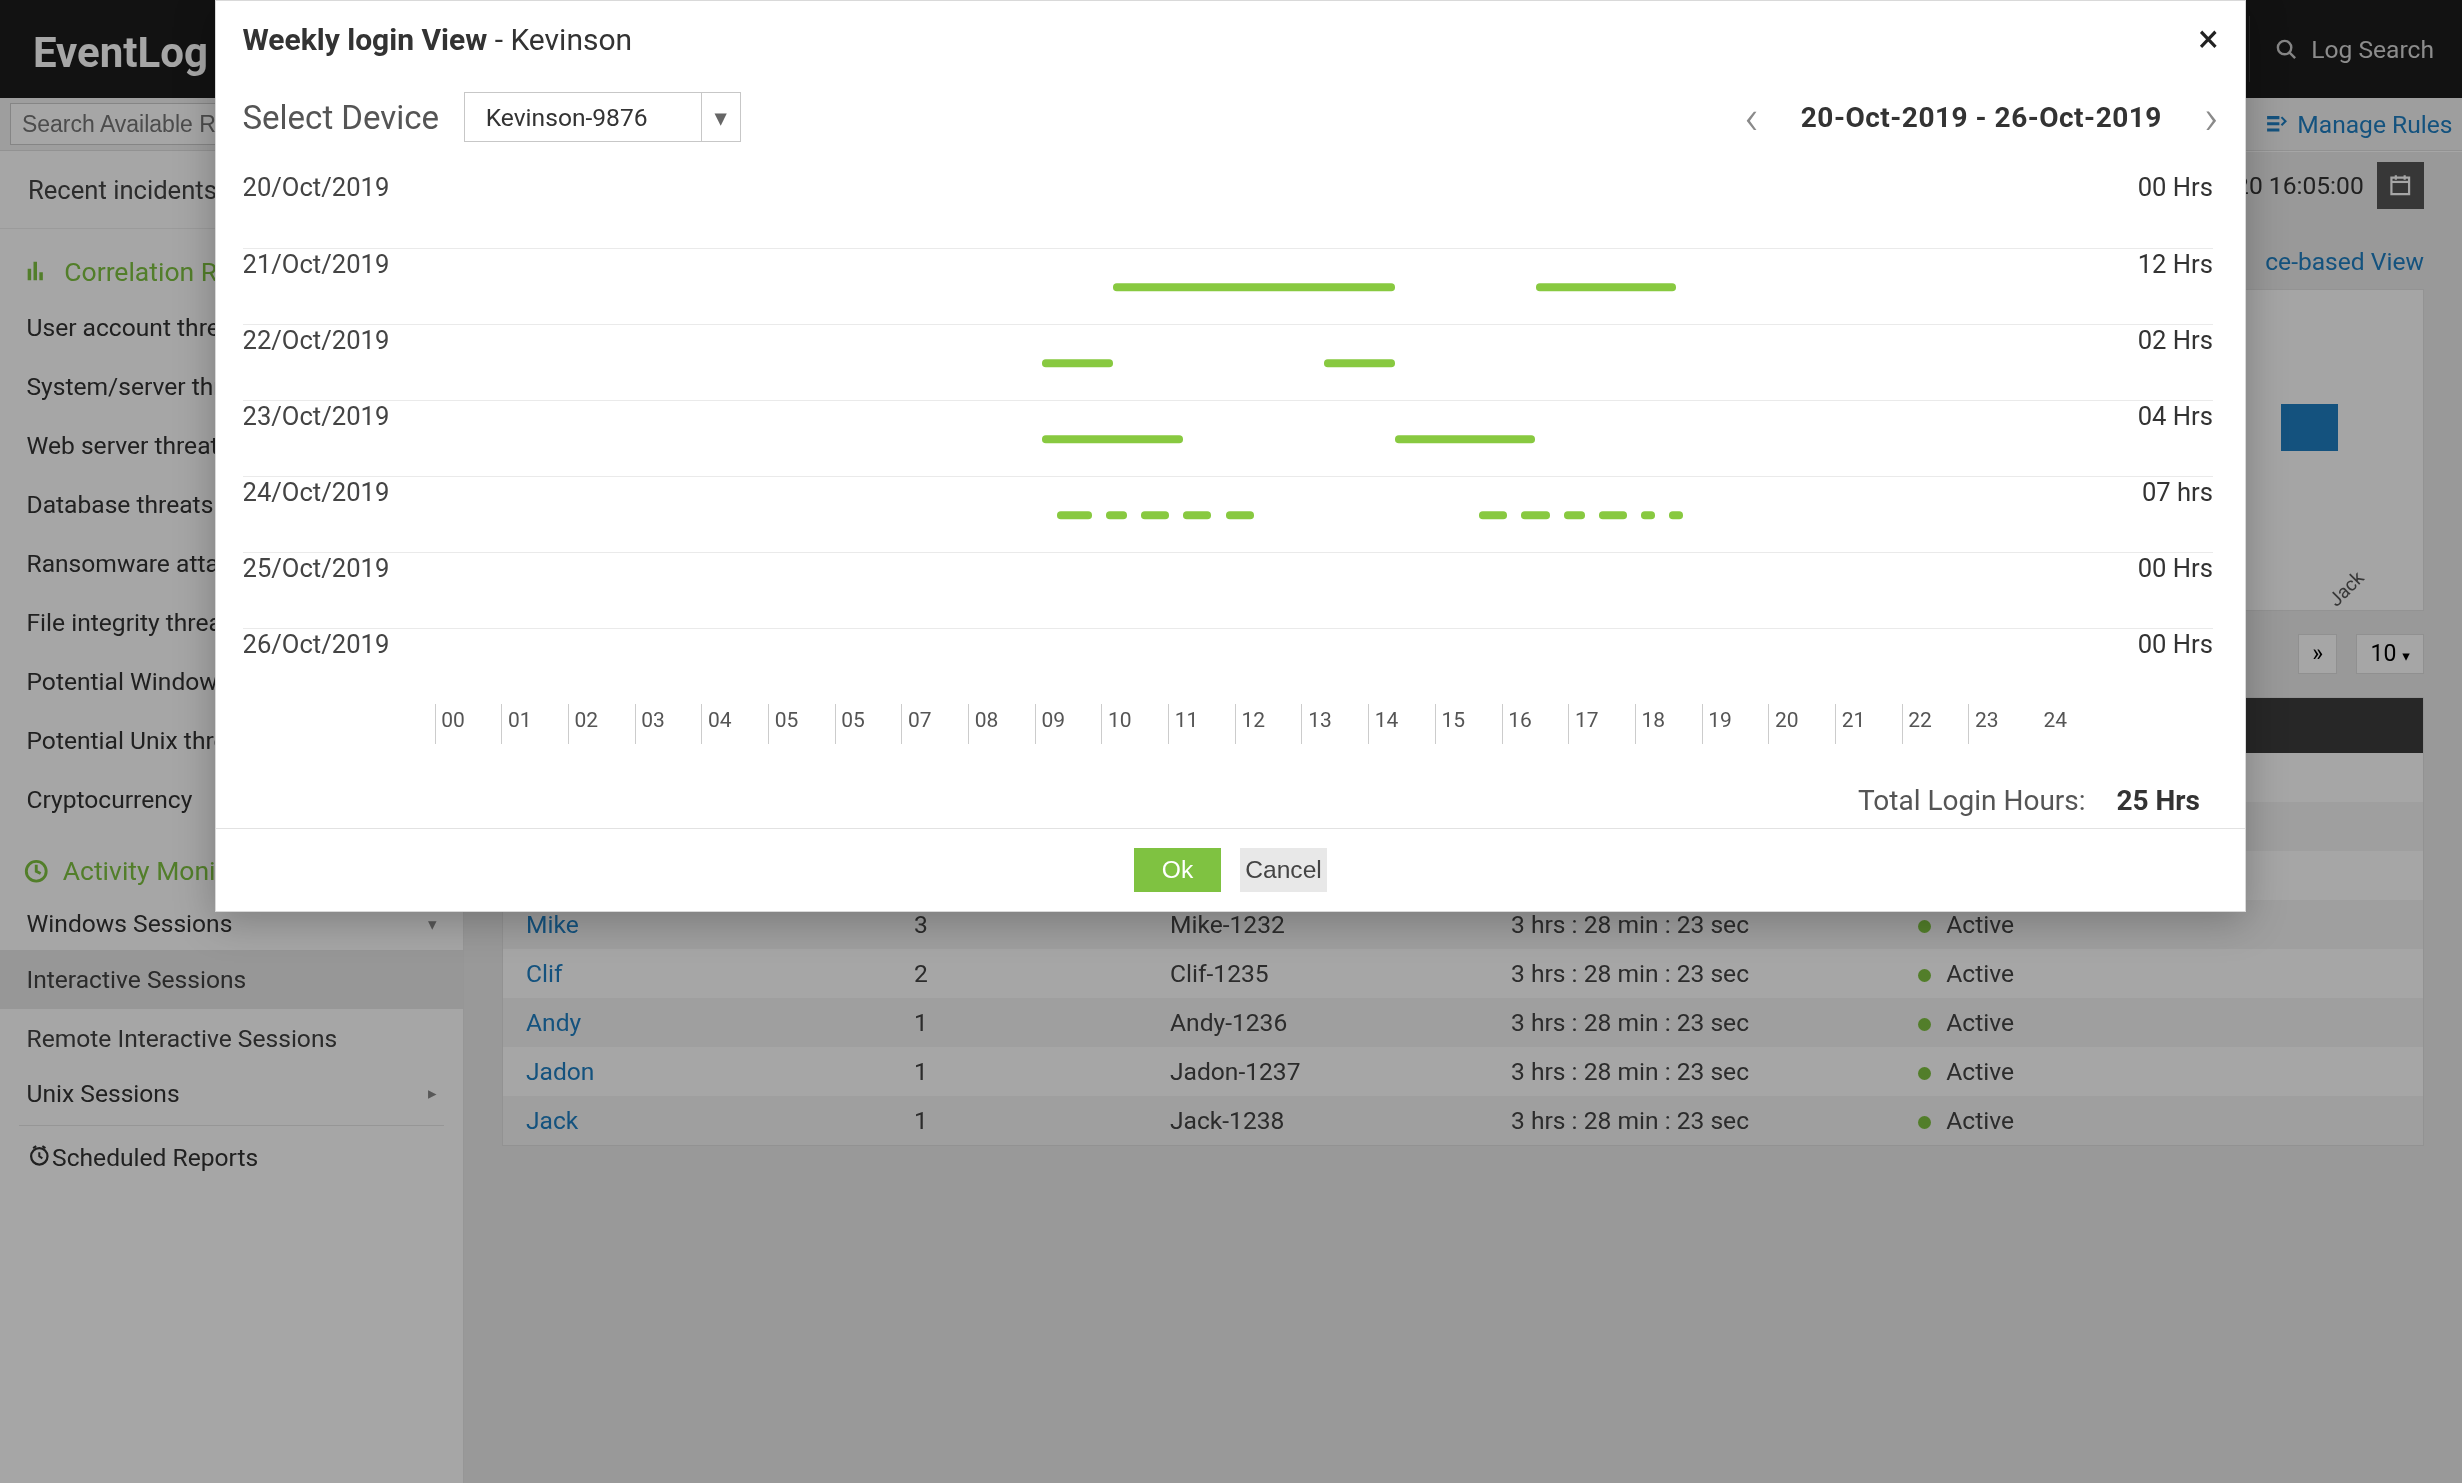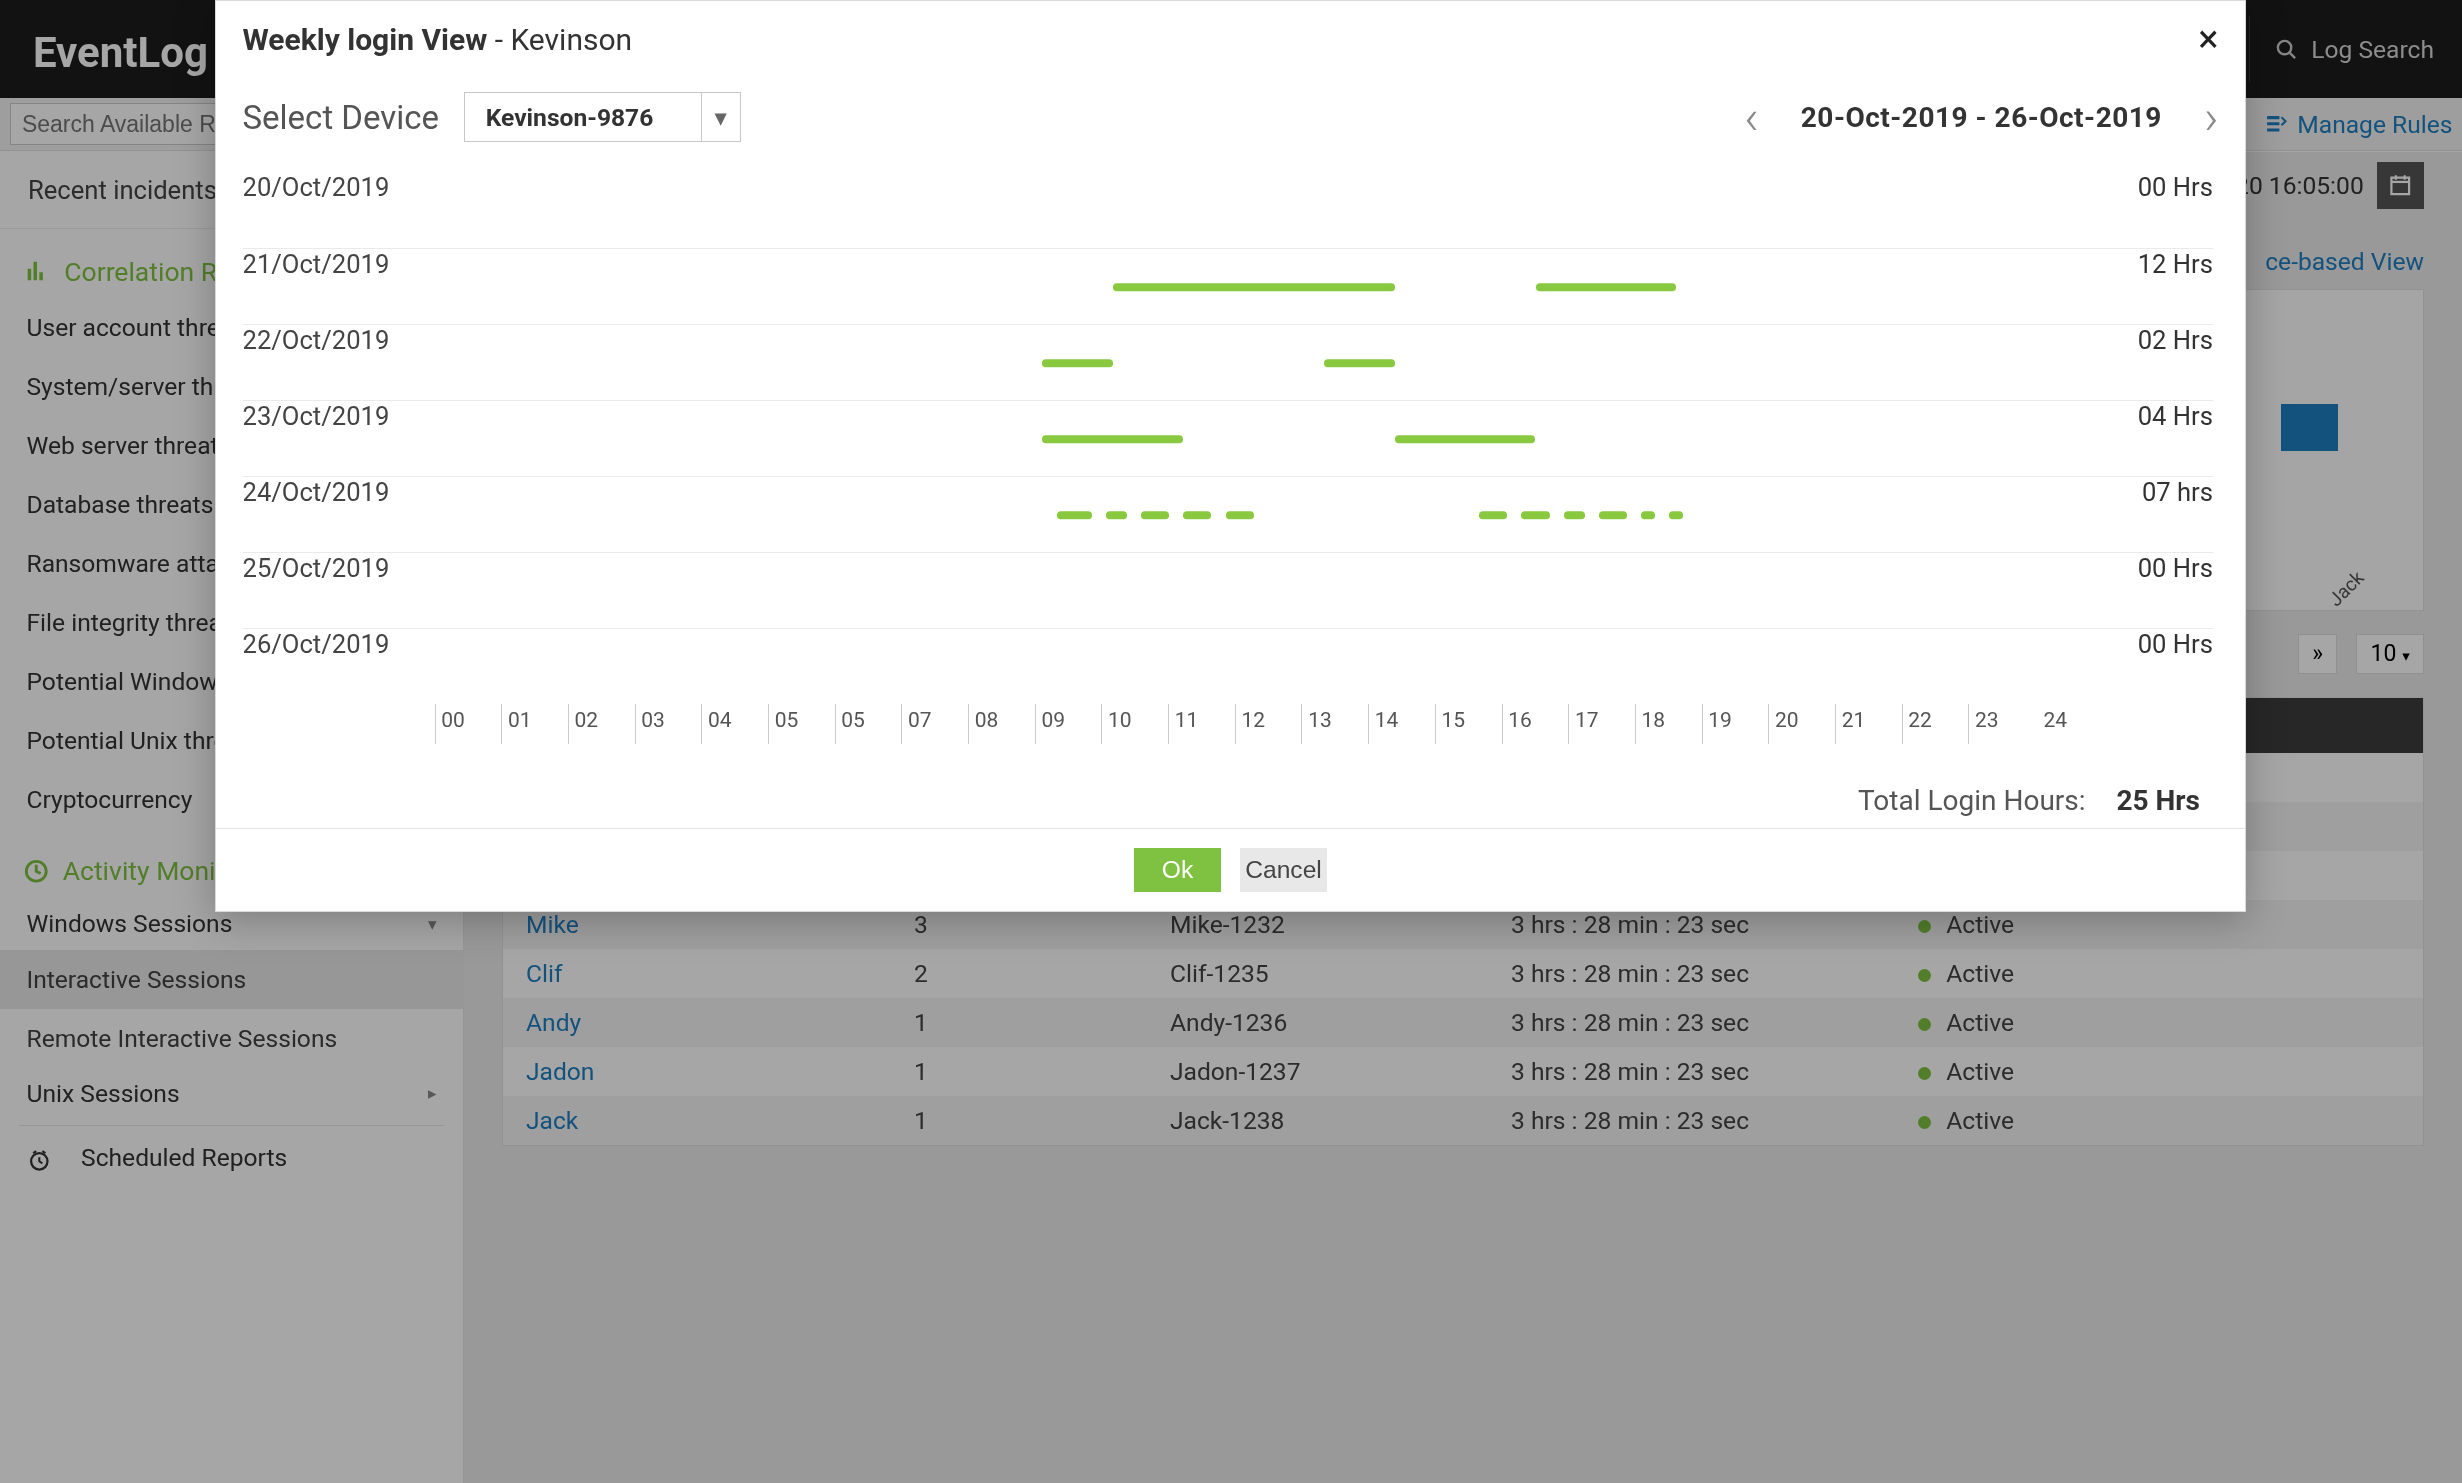--- a/index.html
+++ b/index.html
@@ -282,21 +282,20 @@
 }
 .device-select {
   display: flex;
   align-items: stretch;
   border: 0.9px solid #c7c7c7;
 }
 .device-select-value {
   padding: 9.5px 21px;
   min-width: 237px;
   border-right: 0.9px solid #c7c7c7;
-  font-weight: bold;
 }
 .device-select-caret {
   width: 38px;
   display: flex;
   align-items: center;
   justify-content: center;
   color: #666;
 }
 .date-range {
   margin-left: auto;
@@ -482,21 +481,21 @@
       <span style="color:#888;font-size:17px">▾</span>
     </div>
     <div class="sidebar-item sub active">Interactive Sessions</div>
     <div class="sidebar-item sub">Remote Interactive Sessions</div>
     <div class="sidebar-section">
       <span>Unix Sessions</span>
       <span style="color:#888;font-size:17px">▸</span>
     </div>
     <div class="sidebar-divider"></div>
     <div class="sidebar-section">
-      <span style="display:flex;align-items:flex-end;gap:30px">
+      <span style="display:flex;align-items:flex-start;gap:1px">
         <svg width="24.6" height="24.6" viewBox="0 0 24 24" fill="#333">
             <circle cx="12" cy="13" r="8" fill="none" stroke="#333" stroke-width="2.2"></circle>
             <path d="M12 9v4l3 2" stroke="#333" stroke-width="2" fill="none"></path>
             <path d="M9 3l-3 2m9-2l3 2" stroke="#333" stroke-width="2"></path>
           </svg>
         <span>Scheduled Reports</span>
       </span>
     </div>
   </div>
 

